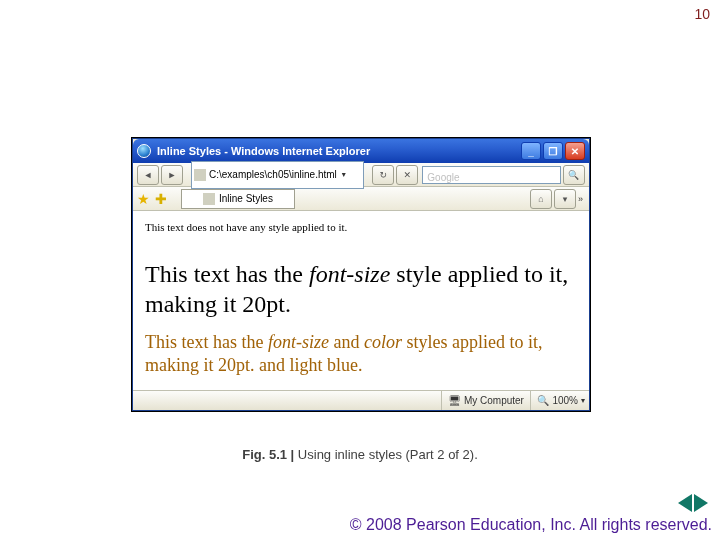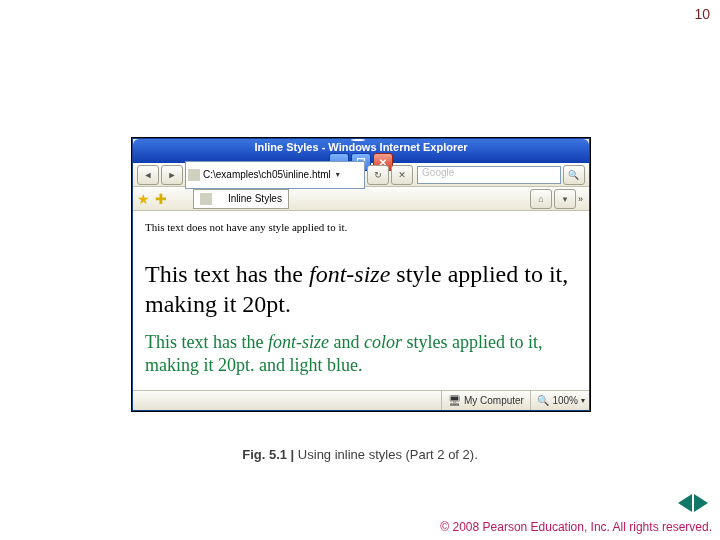--- a/index.html
+++ b/index.html
@@ -28,21 +28,20 @@
     box-shadow: 0 0 0 1px #000;
   }
   .titlebar {
     background: linear-gradient(to bottom, #3a74e0 0%, #2a5fd0 40%, #0f3db0 100%);
     color: #fff;
     height: 24px;
     display: flex;
     align-items: center;
     padding: 0 4px;
     border-radius: 6px 6px 0 0;
-    flex-direction: column;
   }
   .title-ico {
     width: 14px; height: 14px;
     background: radial-gradient(circle at 40% 30%, #9fe0ff 0%, #2a80d0 60%, #0a3a80 100%);
     border-radius: 50%;
     margin-right: 6px;
     border: 1px solid #fff;
   }
   .title-text { font-size: 11px; font-weight: bold; flex: 1; }
   .win-controls { display: flex; gap: 2px; }
@@ -76,68 +75,68 @@
     font-size: 9px; color: #555;
   }
   .addr-bar {
     flex: 1.3;
     height: 28px;
     border: 1px solid #7f9db9;
     background: #fff;
     display: flex;
     align-items: center;
     padding: 0 2px;
-    margin: 0 0;
+    margin: 0 6px;
   }
   .addr-bar .mini-ico {
     width: 12px; height: 12px; background: #d0d0c0; margin-right: 3px;
   }
   .addr-bar span { font-size: 10px; color: #000; }
   .addr-drop { width: 14px; text-align: center; font-size: 8px; color: #333; }
   .search-bar {
     flex: 1;
     height: 18px;
     border: 1px solid #7f9db9;
     background: #fff;
     display: flex;
-    align-items: flex-start;
+    align-items: flex-end;
     padding: 0 4px;
     margin-left: 2px;
     color: #c0c0c0;
     font-size: 10px;
   }
 
   .fav-star {
     width: 16px; height: 16px;
     color: #e6b400;
     font-size: 14px; line-height: 16px;
   }
   .tab {
     height: 20px;
     border: 1px solid #a0a090;
     background: #fff;
     display: flex;
     align-items: center;
-    padding: 0 6px;
-    gap: 16px;
-    margin-left: 20px;
+    padding: 0 21px;
+    gap: 4px;
+    margin-left: 8px;
   }
   .tab span { font-size: 10px; }
   .toolbar2 .spacer { flex: 1; }
   .chev-text { font-size: 9px; color: #333; margin-right: 2px; }
 
   .content {
     background: #fff;
     padding: 10px 12px 14px;
     font-family: "Times New Roman", serif;
     color: #000;
   }
   .content .p1 { font-size: 11px; margin-bottom: 26px; }
   .content .p2 { font-size: 24px; margin-bottom: 12px; line-height: 1.25; }
-  .content .p3 { font-size: 18px; color: #15803d; line-height: 1.25; }
+  .content .p3 { font-size: 18px; color: #a16207; line-height: 1.25; }
   .content .p2 i, .content .p3 i { font-style: italic; }
 
   .statusbar {
     height: 20px;
     background: linear-gradient(to bottom, #fcfcfa, #e6e3d2);
     border-top: 1px solid #c0c0b0;
     display: flex;
     align-items: center;
     font-size: 10px;
     color: #333;
@@ -154,22 +153,22 @@
     text-align: center;
     font-size: 13px;
     color: #404040;
   }
   .caption b { font-weight: bold; }
 
   .footer {
     position: absolute;
     bottom: 6px;
     right: 8px;
-    font-size: 12px;
-    color: #be185d;
+    font-size: 16px;
+    color: #4c1d95;
   }
   .nav-arrows {
     position: absolute;
     bottom: 28px;
     right: 12px;
     display: flex;
     gap: 2px;
   }
   .nav-arrows .tri {
     width: 0; height: 0;

